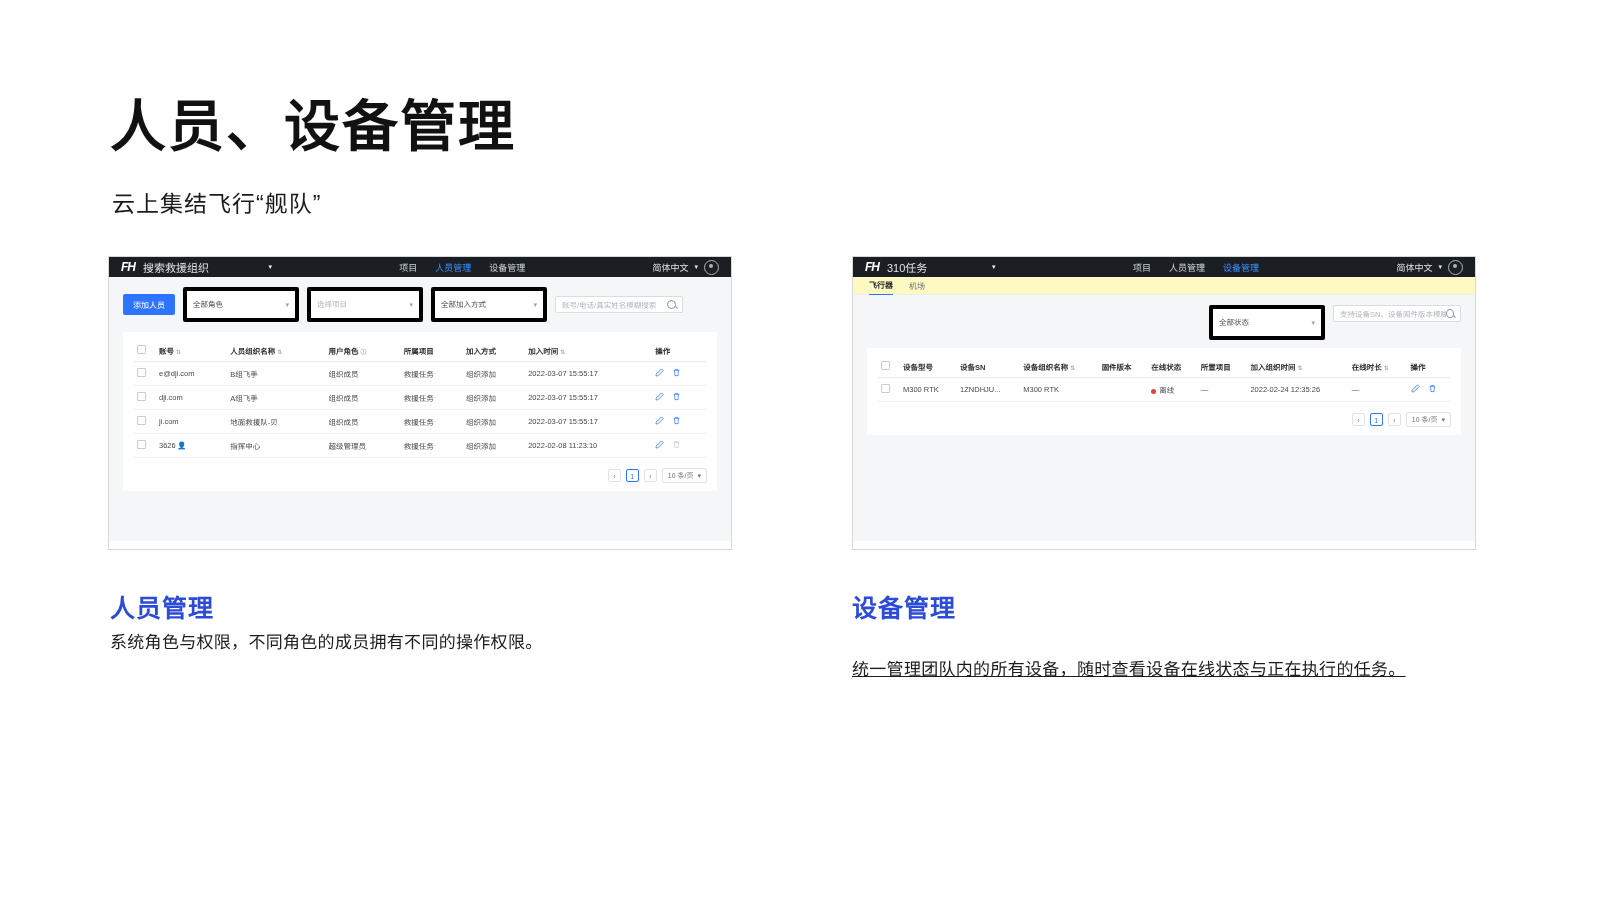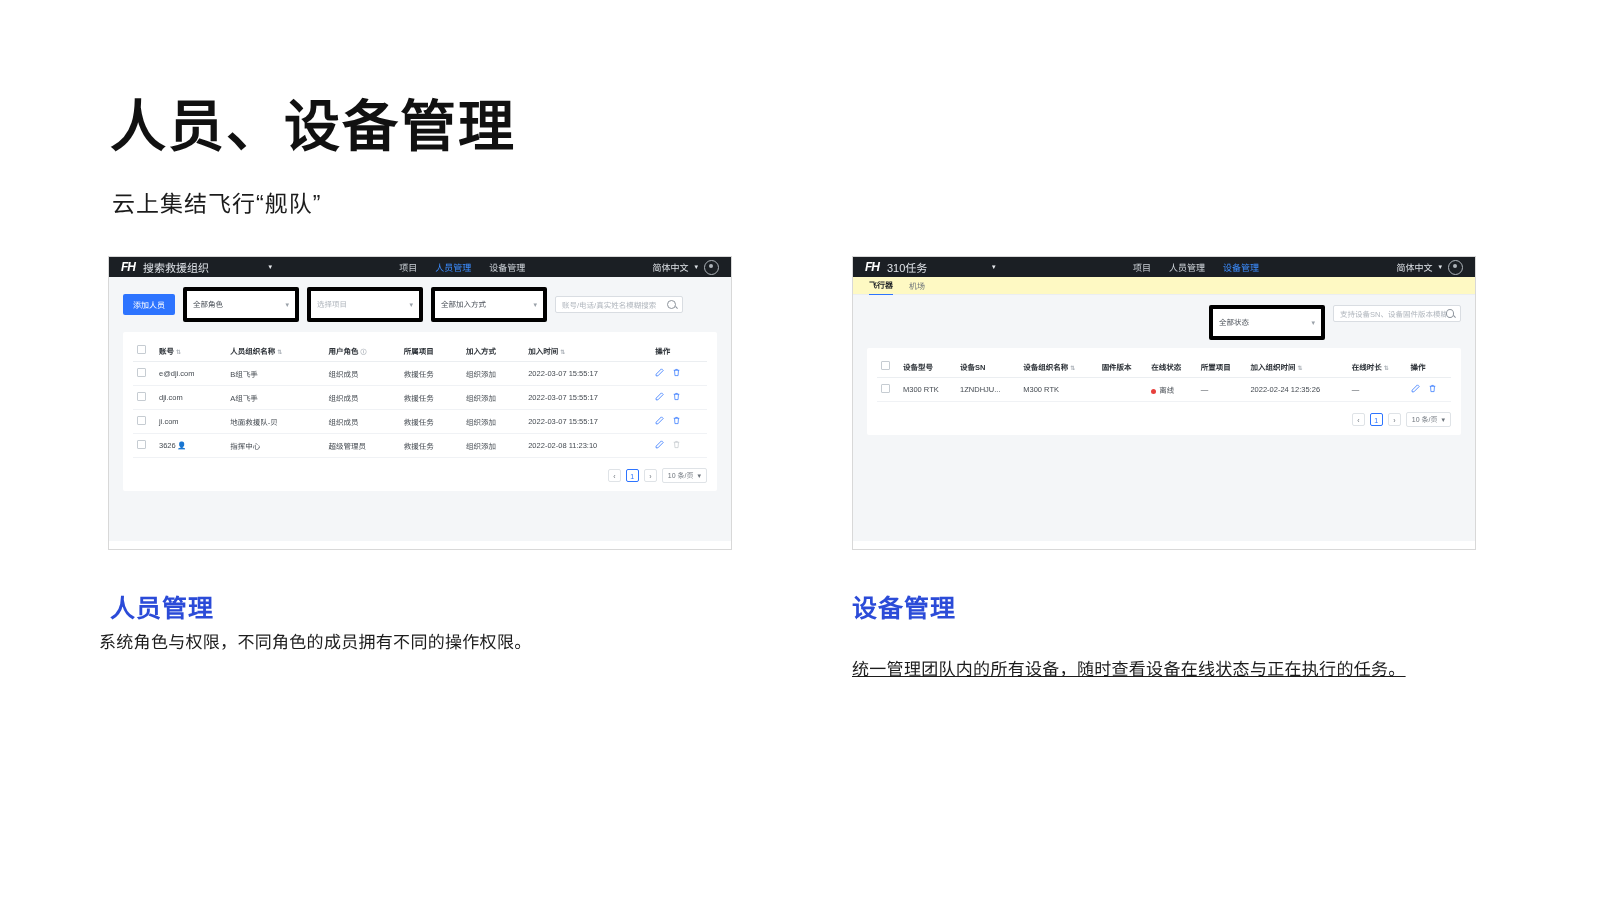--- a/index.html
+++ b/index.html
@@ -305,21 +305,21 @@
     color: #2b4bd8;
     letter-spacing: 1px;
   }
   .cap-body {
     position: absolute;
     font-size: 17px;
     color: #1c1c1c;
     letter-spacing: 0.3px;
   }
   .cap-title-left  { left: 110px; top: 588px; }
-  .cap-body-left   { left: 99px; top: 628px; }
+  .cap-body-left   { left: 110px; top: 628px; }
   .cap-title-right { left: 852px; top: 588px; }
   .cap-body-right  { left: 852px; top: 655px; text-decoration: underline; }
 </style>
 </head>
 <body>
 
 <div class="page">
 
   <div class="headline">人员、设备管理</div>
   <div class="subhead">云上集结飞行“舰队”</div>

